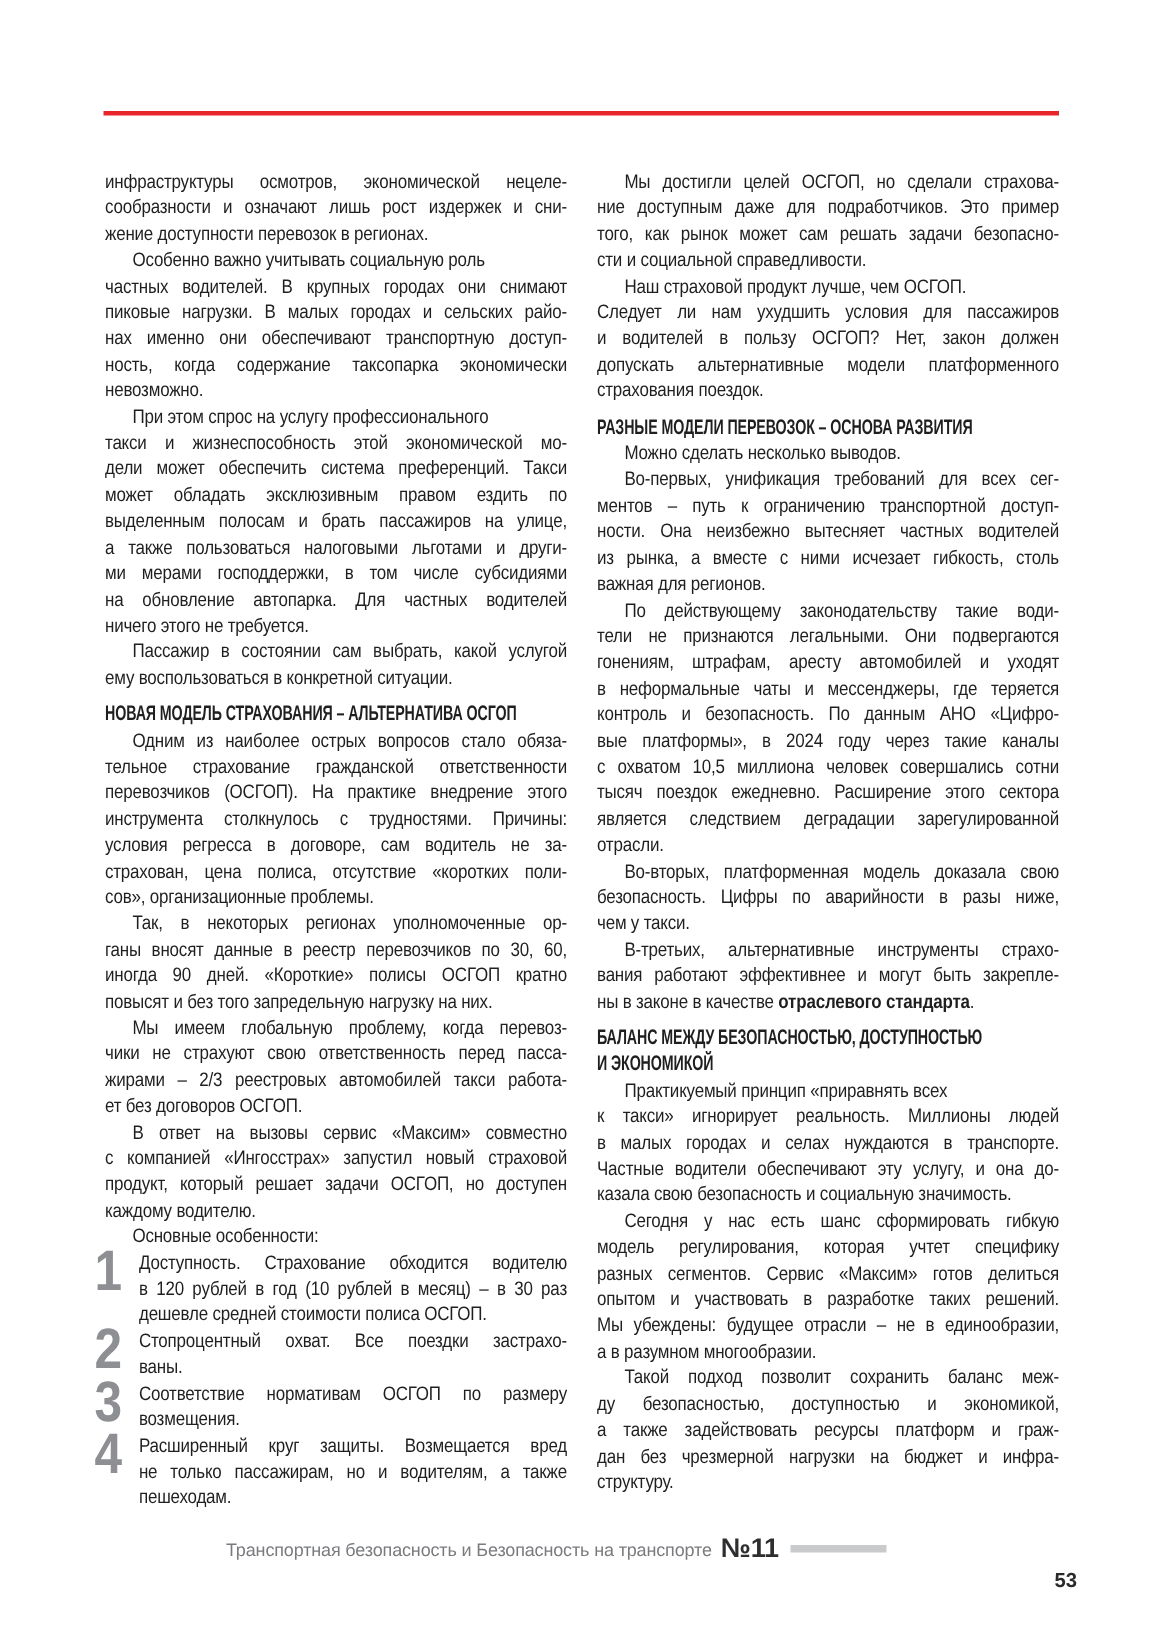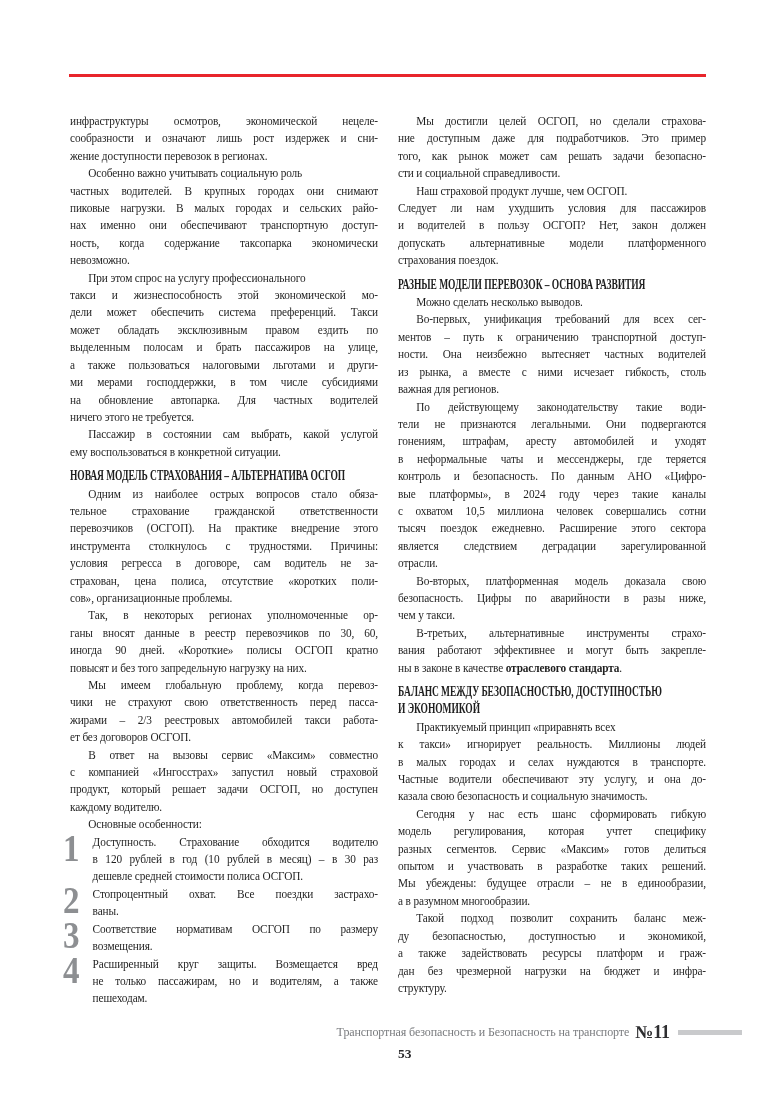--- a/index.html
+++ b/index.html
@@ -1,18 +1,18 @@
 <!DOCTYPE html>
 <html style="--accent-red: #e8252b; --text-color: #1f1f1f; --number-gray: #8d8f92; --footer-gray: #797b7e; --footer-bar: #c9cacc;"><head>
 <meta charset="utf-8">
 <style>
   html,body { margin:0; padding:0; background:#ffffff; }
   .page {
     position:relative; width:776px; height:1096px; background:#fff;
-    font-family:Liberation Serif, serif;
+    font-family:Liberation Sans, sans-serif;
     color:var(--text-color,#1f1f1f);
     overflow:hidden;
   }
   .top-rule {
     position:absolute; left:69px; top:74px; width:637px; height:3px;
     background:var(--accent-red,#e8252b);
   }
   .col {
     position:absolute; top:112px; width:354px;
     transform:scaleX(0.87); transform-origin:0 0;
@@ -30,31 +30,31 @@
     font-size:14px; letter-spacing:-0.1px;
   }
   .list-item { position:relative; padding-left:26px; }
   .list-num {
     position:absolute; left:-8px; top:-4px;
     font-size:38px; line-height:38px; font-weight:bold; letter-spacing:-1px;
     color:var(--number-gray,#8d8f92);
   }
   .footer {
     position:absolute; top:1027px; left:0; width:744px; height:11px;
-    display:flex; align-items:center; justify-content:flex-end;
+    display:flex; align-items:center; justify-content:center;
     font-size:12px; letter-spacing:-0.1px;
     color:var(--footer-gray,#797b7e);
   }
   .f-issue { font-weight:bold; color:#2e2e30; margin-left:6px; font-size:18px; }
   .f-bar {
     display:inline-block; width:64px; height:5px; margin-left:8px; margin-right:2px;
     background:var(--footer-bar,#c9cacc);
   }
   .page-num {
-    position:absolute; top:1046px; left:398px; width:308px; 
+    position:absolute; top:1046px; left:410px; width:308px; text-align:right;
     font-weight:bold; font-size:13.5px; color:#2a2a2c;
   }
 </style>
 </head>
 <body>
 
 <div class="page">
   <div class="top-rule"></div>
   <div class="col col-left" id="col-0">
       <div class="para">

